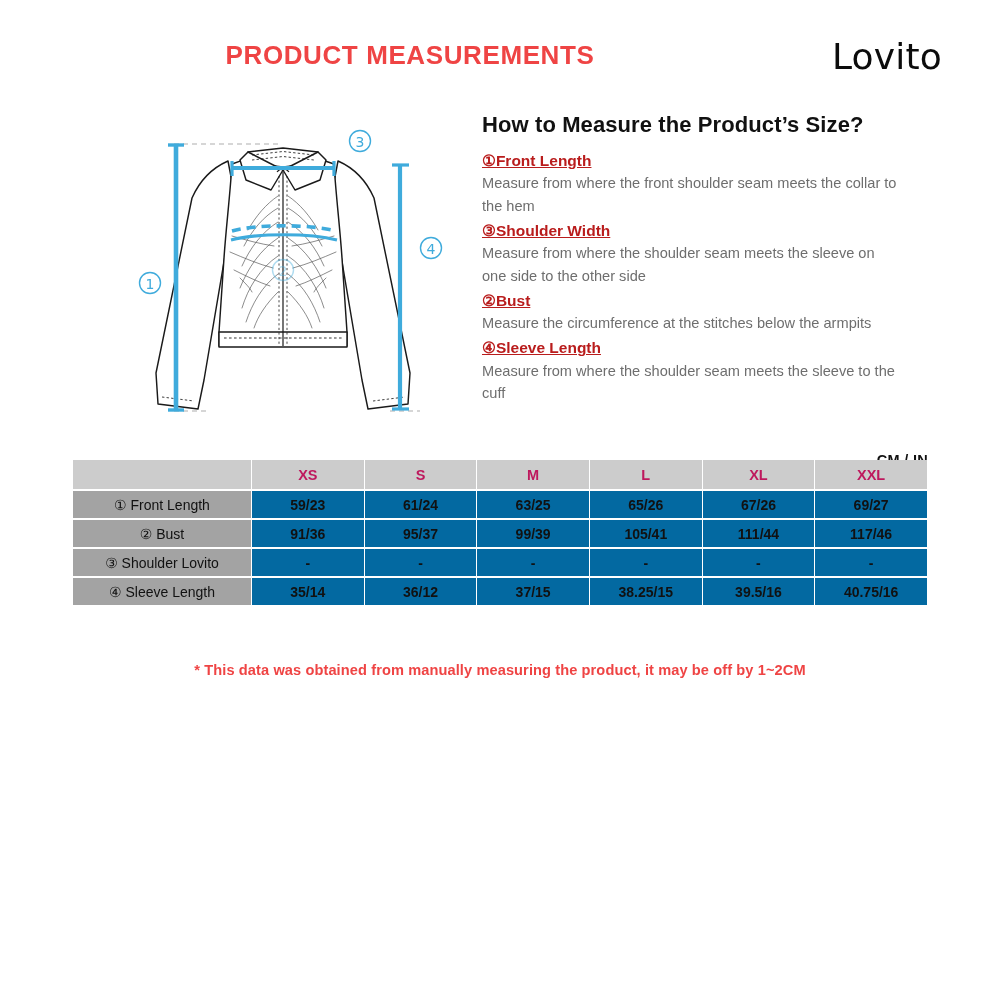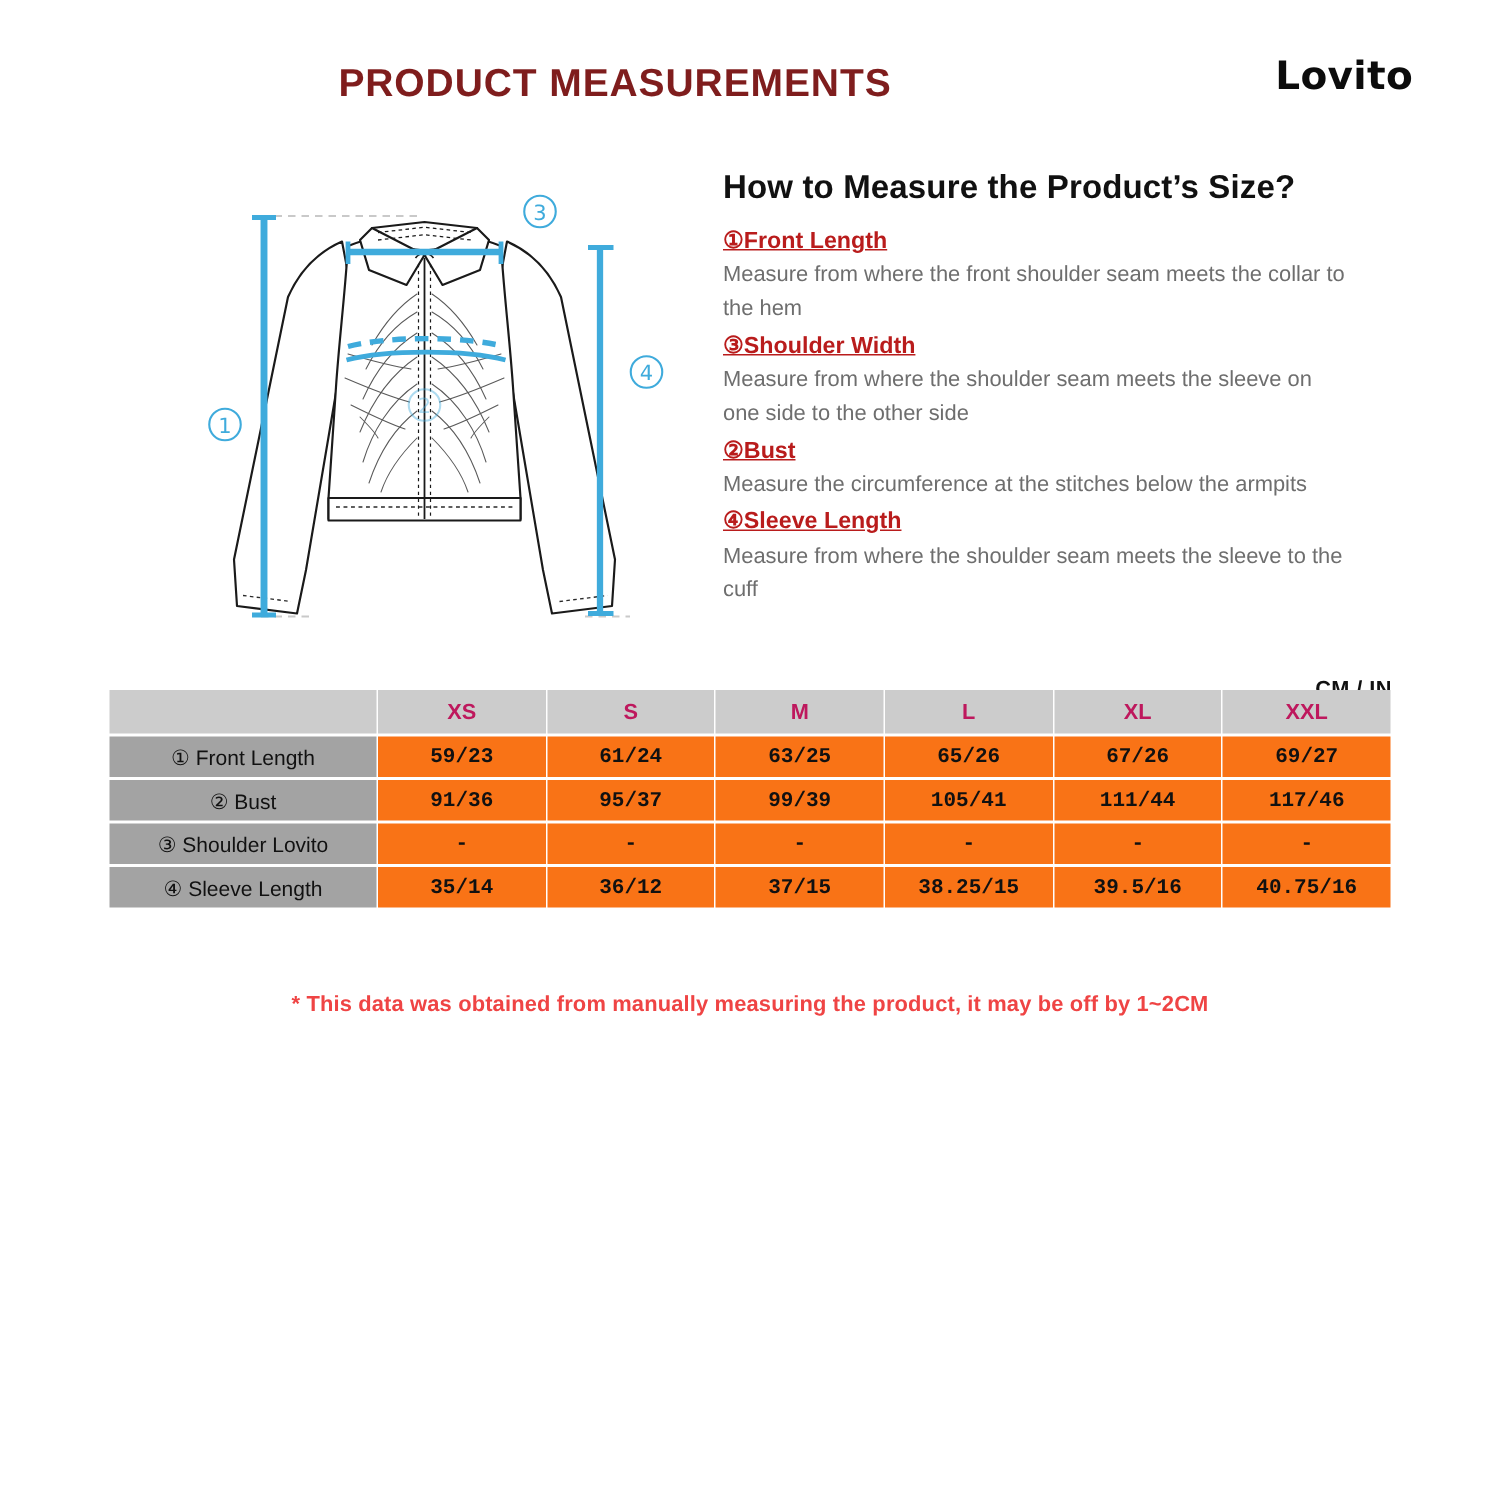--- a/index.html
+++ b/index.html
@@ -26,28 +26,28 @@
   }
   .page-title {
     position: absolute;
     left: 0;
     top: 0;
     width: 820px;
     text-align: center;
     font-size: 26px;
     font-weight: 700;
     letter-spacing: 0.6px;
-    color: #7f1d1d;
+    color: #ef4444;
   }
   .brand-logo {
     position: absolute;
     right: 58px;
     top: -4px;
-    font-size: 26px;
-    font-weight: 700;
+    font-size: 36px;
+    font-weight: 400;
     letter-spacing: 0.2px;
     color: #0c0c0c;
     font-family: "DejaVu Sans", sans-serif;
   }
 
   
   .illustration {
     position: absolute;
     left: 128px;
     top: 118px;
@@ -127,25 +127,24 @@
   .row-label {
     background: #a3a3a3;
     text-align: left;
     padding-left: 14px;
     font-weight: 400;
     font-size: 15px;
     color: #111111;
     height: 29px;
   }
   .data-cell {
-    background: #f97316;
+    background: #0369a1;
     font-weight: 700;
     color: #111111;
     font-size: 14.2px;
-    font-family: Liberation Mono, monospace;
   }
 
   
   .footnote {
     position: absolute;
     left: 0;
     top: 662px;
     width: 1000px;
     text-align: center;
     font-size: 14.6px;

